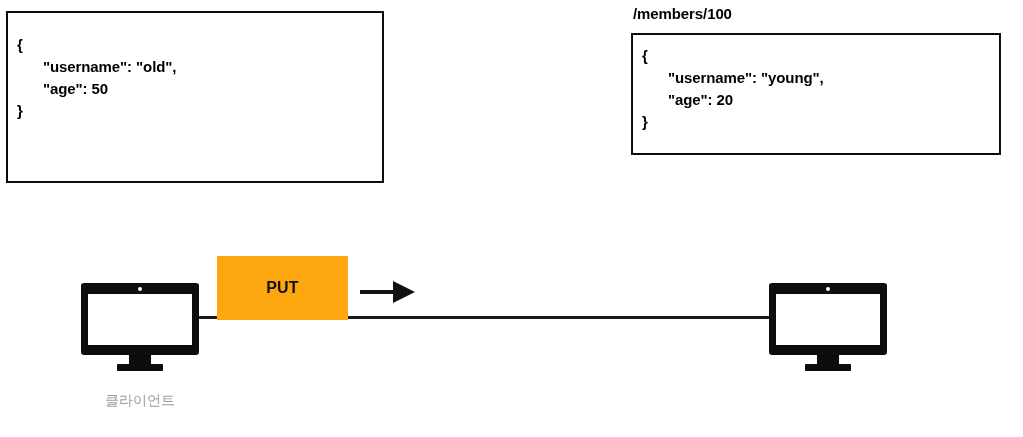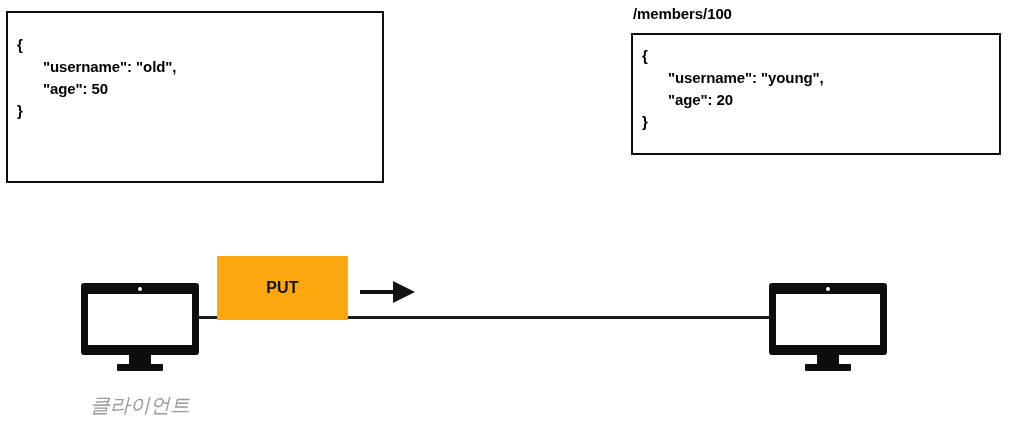--- a/index.html
+++ b/index.html
@@ -146,25 +146,24 @@
     top: 81px;
     width: 46px;
     height: 7px;
     background: #0d0d0d;
     border-radius: 1px;
   }
 
   
   .node-caption {
     position: absolute;
-    font-size: 20px;
+    font-size: 14px;
     color: #9a9a9a;
     white-space: pre;
     text-align: center;
-    font-style: italic;
   }
   #client-caption { left: 40px; top: 392px; width: 200px; }
   #server-caption { left: 769px; top: 392px; width: 118px; }
 
   
   #method-chip {
     position: absolute;
     left: 217px;
     top: 256px;
     width: 131px;

